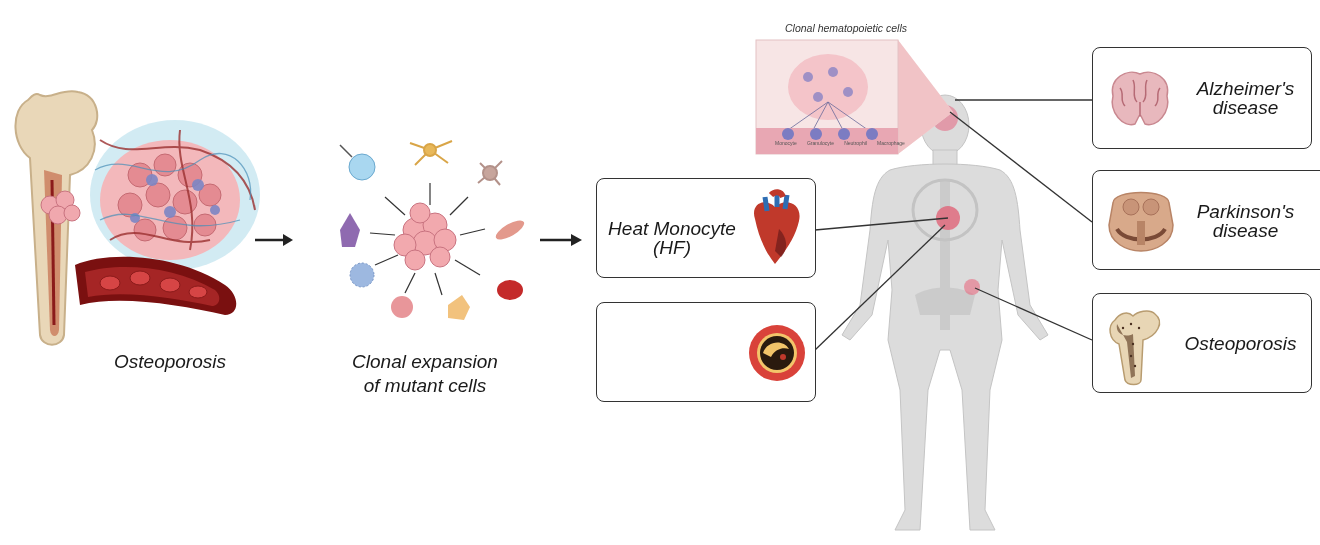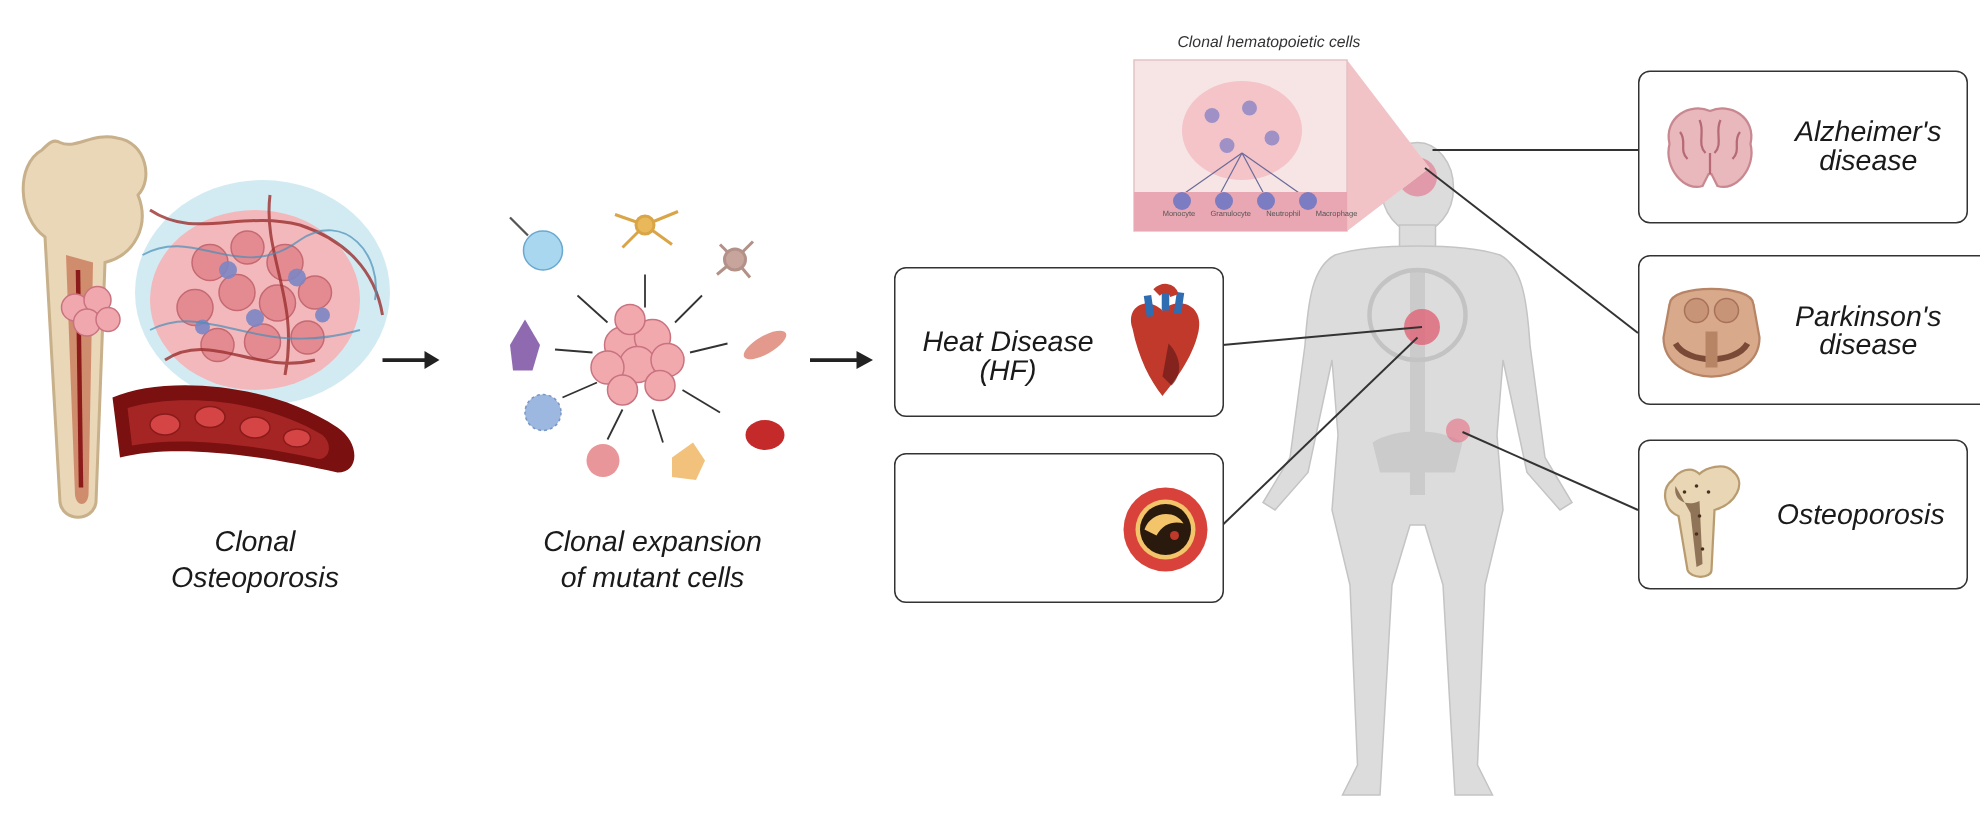--- a/index.html
+++ b/index.html
@@ -73,21 +73,20 @@
       <circle cx="72" cy="133" r="8"></circle>
   </g>
 </svg>
 
 <svg style="left:255px;top:232px" width="40" height="16">
   <line x1="0" y1="8" x2="30" y2="8" stroke="#222" stroke-width="2.5"></line>
   <polygon points="28,2 38,8 28,14" fill="#222"></polygon>
 </svg>
 
 <div class="caption" style="left:100px;top:350px;width:140px;">
-  <div>Clonal</div>
   <div>Osteoporosis</div>
 </div>
 
 <svg style="left:320px;top:135px" width="220" height="210" viewBox="0 0 220 210">
   <g fill="#f2a9ae" stroke="#c97380" stroke-width="1">
     <circle cx="95" cy="95" r="12"></circle>
       <circle cx="115" cy="90" r="12"></circle>
       <circle cx="105" cy="108" r="12"></circle>
     <circle cx="125" cy="105" r="11"></circle>
       <circle cx="85" cy="110" r="11"></circle>
@@ -128,21 +127,21 @@
   <circle cx="82" cy="172" r="11" fill="#e8969a"></circle>
   <circle cx="42" cy="140" r="12" fill="#9db8e0" stroke="#7896c6" stroke-dasharray="2 2"></circle>
   <path d="M20,95 L30,78 L40,95 L35,112 L22,112 Z" fill="#8f6ab0"></path>
 </svg>
 
 <svg style="left:540px;top:232px" width="45" height="16">
   <line x1="0" y1="8" x2="33" y2="8" stroke="#222" stroke-width="2.5"></line>
   <polygon points="31,2 42,8 31,14" fill="#222"></polygon>
 </svg>
 
-<div class="caption" style="left:350px;top:350px;width:170px;">
+<div class="caption" style="left:340px;top:350px;width:170px;">
   <div>Clonal expansion</div>
   <div>of mutant cells</div>
 </div>
 
 <svg style="left:820px;top:90px" width="250" height="455" viewBox="0 0 250 455">
   <g fill="#dcdcdc" stroke="#c4c4c4" stroke-width="1">
     <ellipse cx="125" cy="35" rx="24" ry="30"></ellipse>
     <rect x="113" y="60" width="24" height="18"></rect>
     <path d="M70,80 C95,72 155,72 180,80 C195,88 198,110 200,140 L210,215 L228,245 L220,250 L198,225 L182,150 L178,200 L182,250 L170,300 L165,420 L175,440 L150,440 L142,300 L130,260 L120,260 L108,300 L100,440 L75,440 L85,420 L80,300 L68,250 L72,200 L68,150 L52,225 L30,250 L22,245 L40,215 L50,140 C52,110 55,88 70,80 Z"></path>
   </g>
@@ -192,21 +191,21 @@
 <svg style="left:0;top:0" width="1320" height="545">
   <line x1="955" y1="100" x2="1092" y2="100" stroke="#333" stroke-width="1.3"></line>
   <line x1="950" y1="112" x2="1092" y2="222" stroke="#333" stroke-width="1.3"></line>
   <line x1="948" y1="218" x2="815" y2="230" stroke="#333" stroke-width="1.3"></line>
   <line x1="945" y1="225" x2="815" y2="350" stroke="#333" stroke-width="1.3"></line>
   <line x1="975" y1="288" x2="1092" y2="340" stroke="#333" stroke-width="1.3"></line>
 </svg>
 
 <div class="box" style="left:596px;top:178px;width:220px;height:100px;">
   <div class="box-label" style="left:10px;top:40px;width:130px;">
-    <div>Heat Disease (HF)</div>
+    <div>Heat Monocyte (HF)</div>
   </div>
   <svg style="left:148px;top:10px" width="62" height="80" viewBox="0 0 62 80">
     <path d="M10,30 C5,15 20,8 30,18 C40,8 58,14 54,32 C50,50 38,65 30,75 C22,65 14,50 10,30 Z" fill="#c0392b"></path>
     <path d="M20,8 L22,22 M32,2 L32,18 M42,6 L40,20" stroke="#2f6db3" stroke-width="5"></path>
     <path d="M26,6 C30,2 36,2 38,8" stroke="#c0392b" stroke-width="6" fill="none"></path>
     <path d="M34,40 C42,48 44,60 36,68 L30,62 Z" fill="#6b1a1a" opacity="0.7"></path>
   </svg>
 </div>
 
 <div class="box" style="left:596px;top:302px;width:220px;height:100px;">

